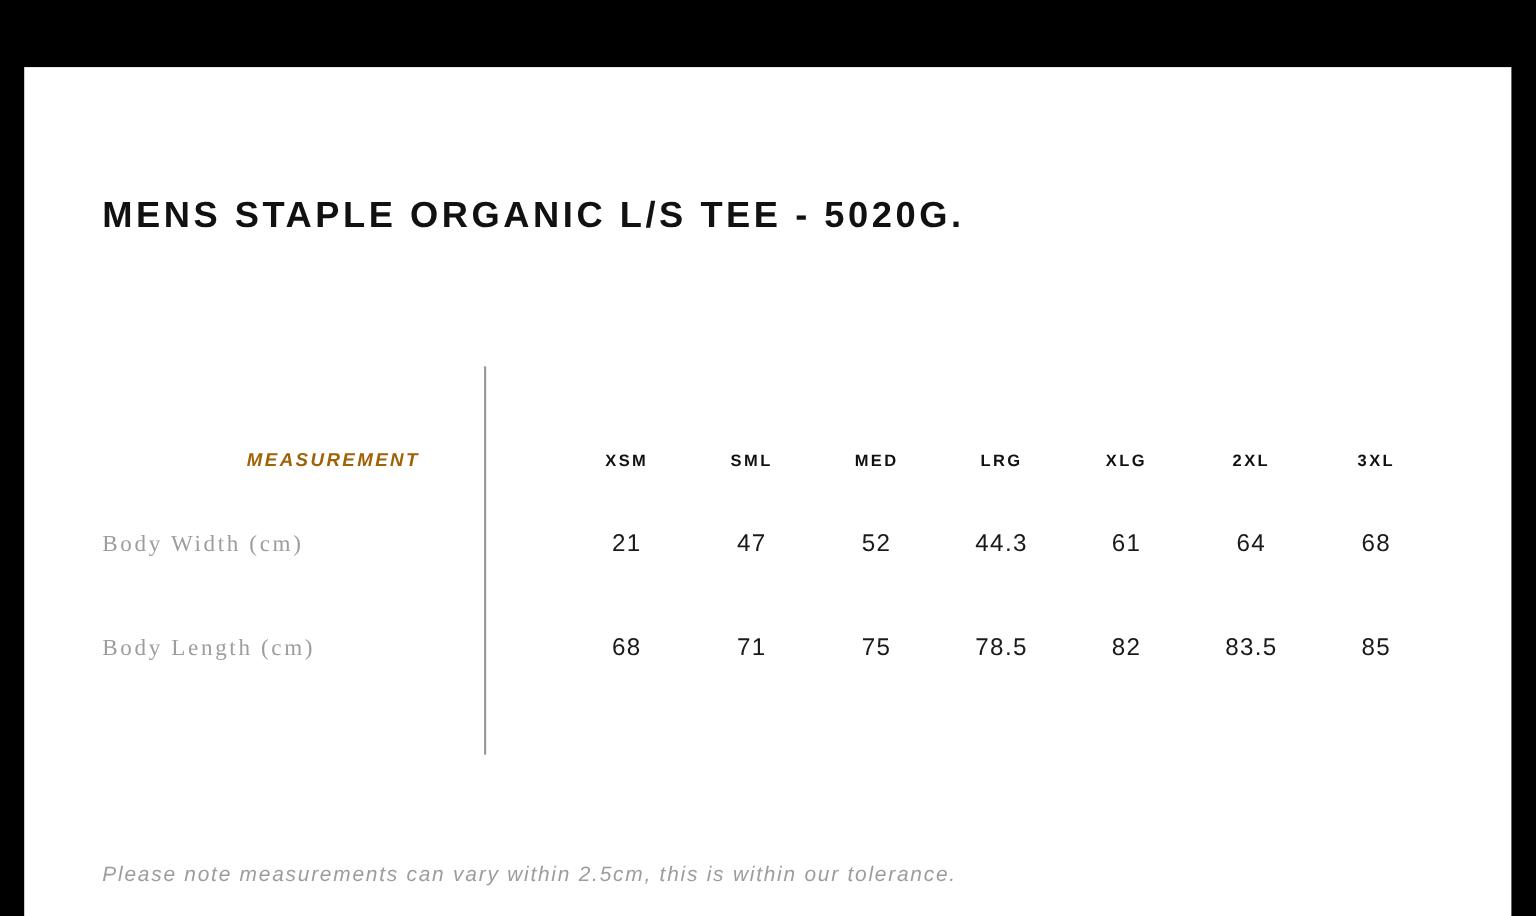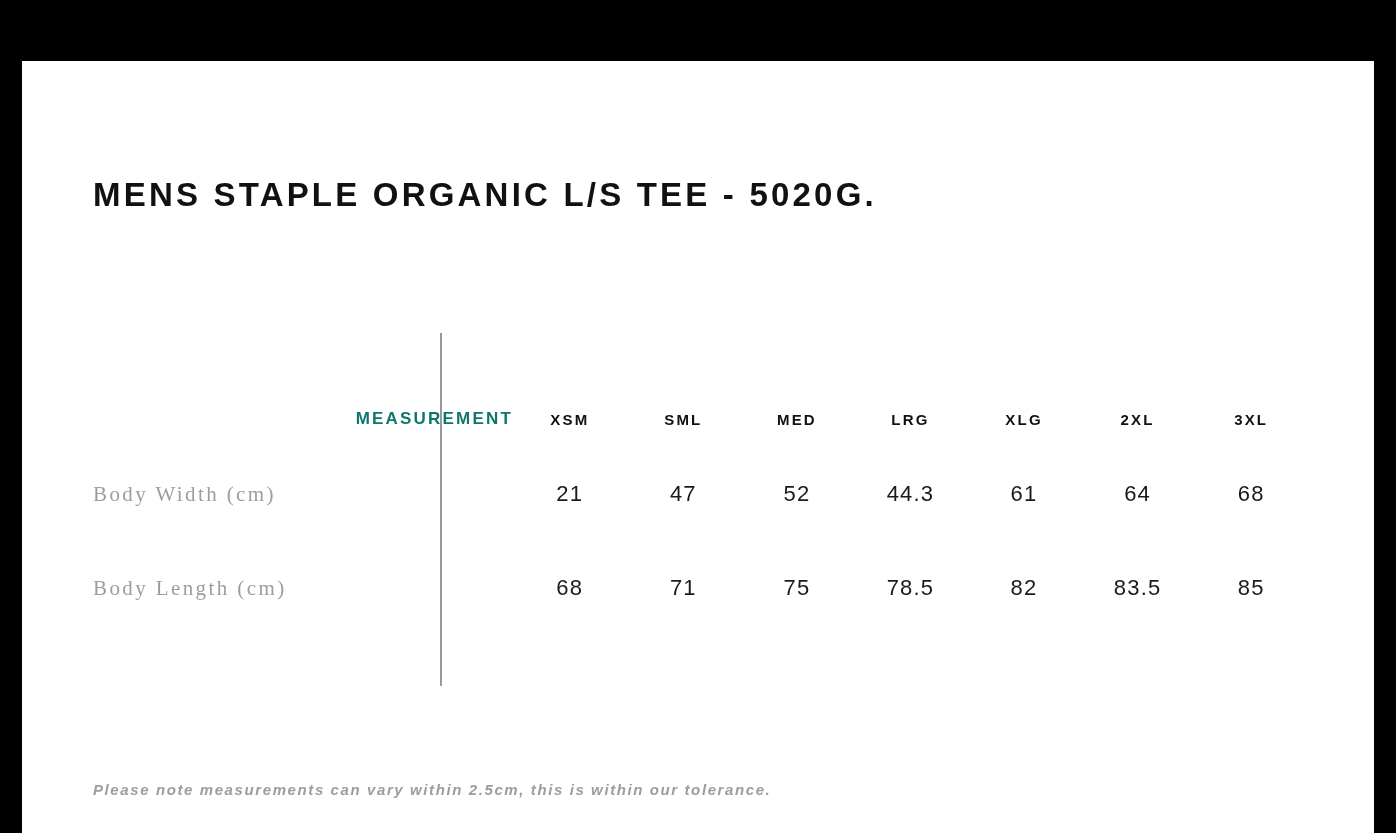--- a/index.html
+++ b/index.html
@@ -51,26 +51,27 @@
   }
   table.size-table th,
   table.size-table td {
     padding: 0;
     margin: 0;
     border: none;
     vertical-align: middle;
   }
   th.head-measurement {
     width: 420px;
-    text-align: right;
+    text-align: center;
     font-size: 17px;
     font-weight: bold;
     letter-spacing: 2.2px;
-    color: #0f766e;
+    color: #a16207;
     height: 56px;
+    font-style: italic;
   }
   th.head-size {
     text-align: center;
     font-size: 15px;
     font-weight: bold;
     letter-spacing: 2.2px;
     color: #111111;
     height: 56px;
   }
   td.row-label {
@@ -86,26 +87,25 @@
     text-align: center;
     font-size: 22px;
     color: #1a1a1a;
     letter-spacing: 1.2px;
     height: 94px;
   }
   .footnote {
     position: absolute;
     left: 71px;
     top: 705px;
-    font-size: 15px;
+    font-size: 19px;
     font-style: italic;
     letter-spacing: 1.6px;
     color: #9d9d9d;
     white-space: nowrap;
-    font-weight: bold;
   }
 </style>
 </head>
 <body>
 
 <div class="page">
 
   <h1 class="title">MENS STAPLE ORGANIC L/S TEE - 5020G.</h1>
 
   <div class="divider"></div>

